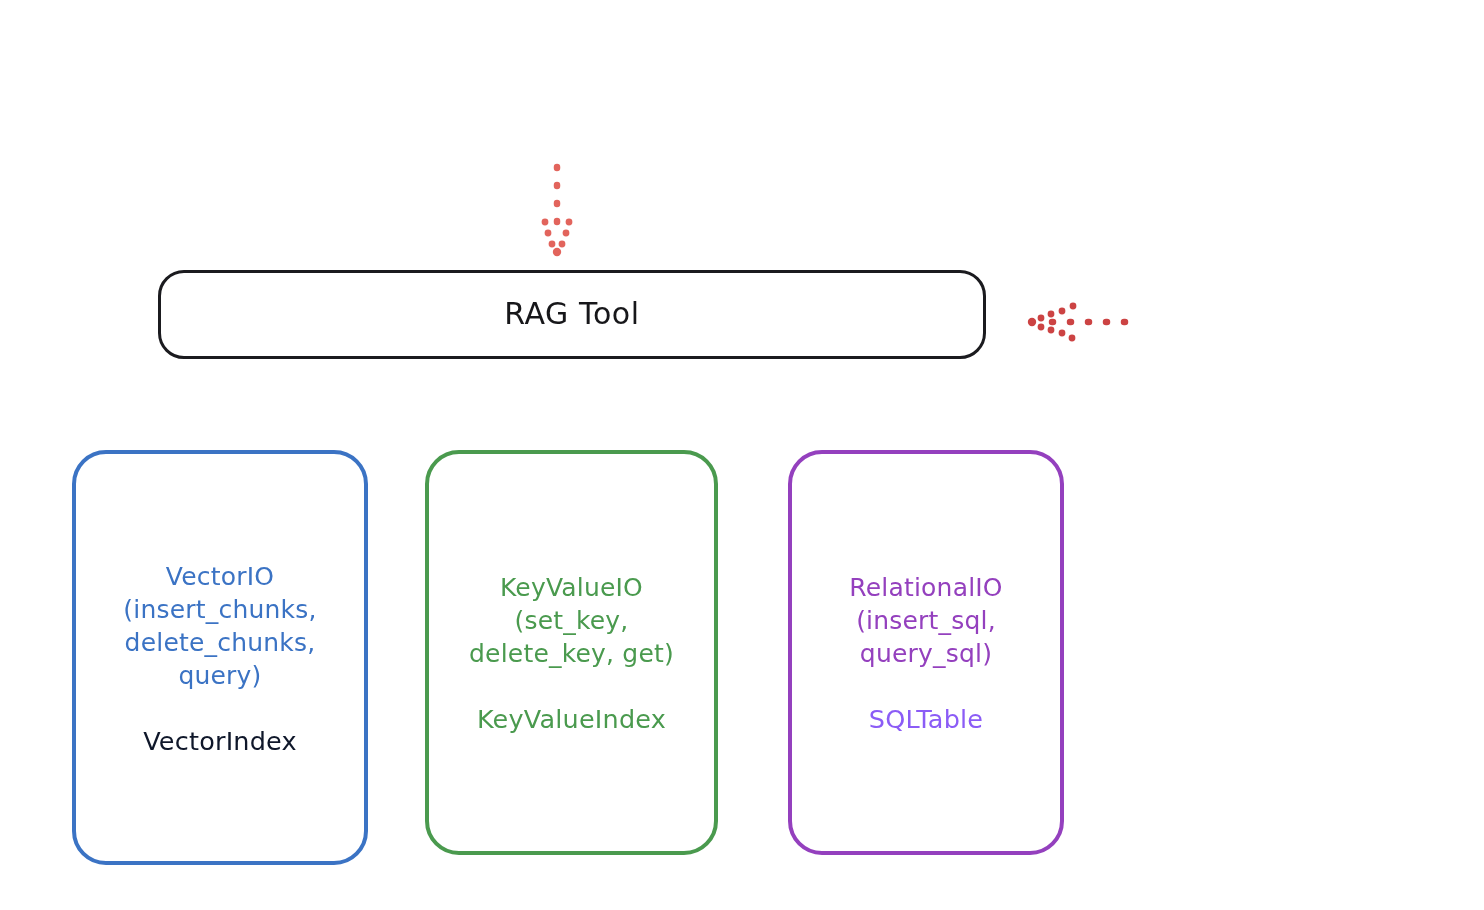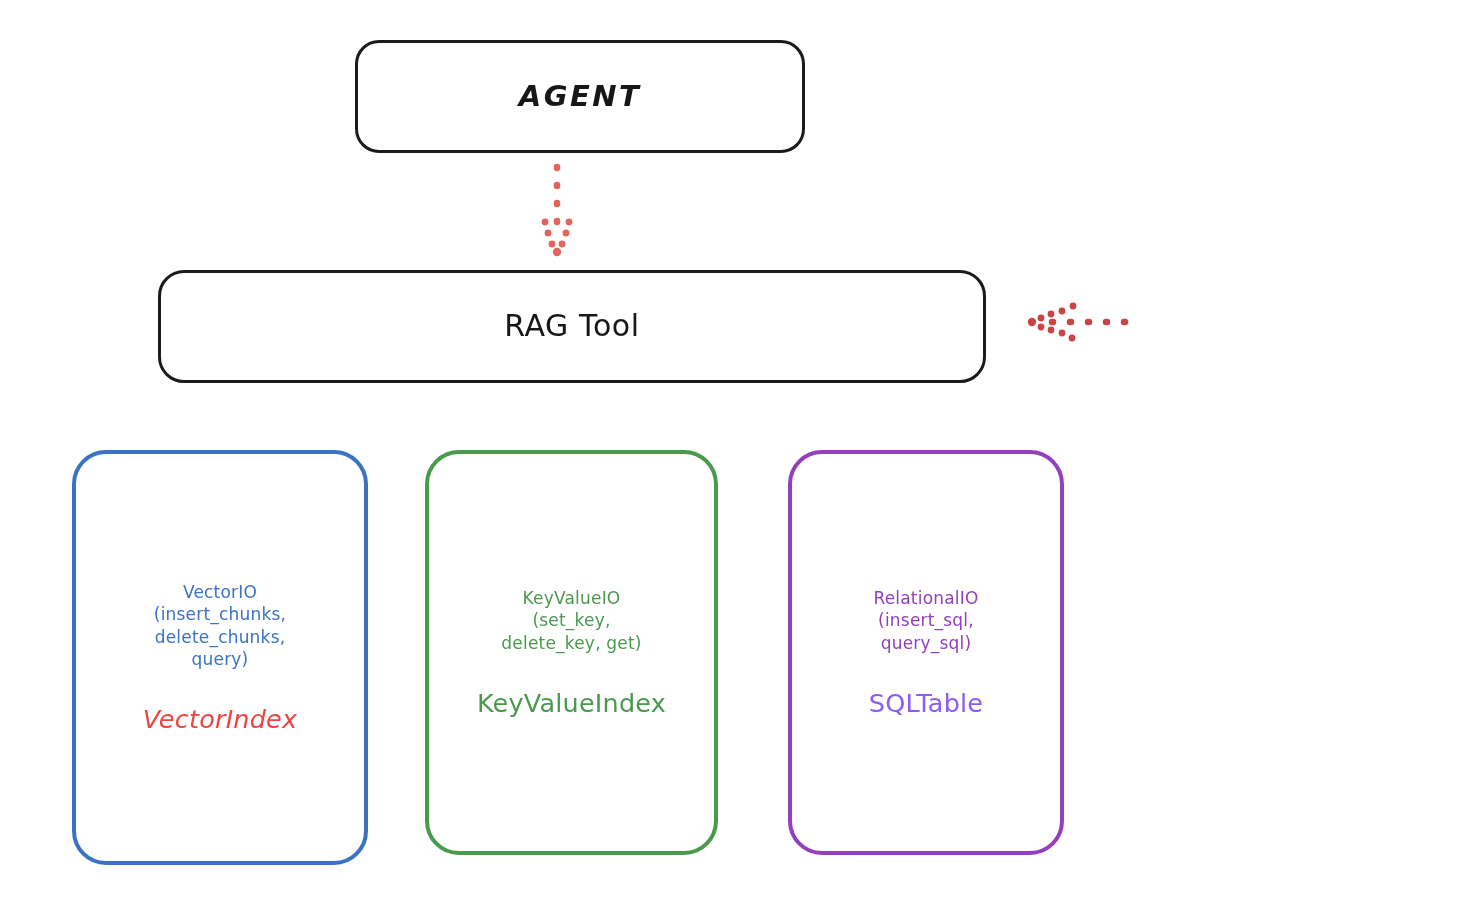--- a/index.html
+++ b/index.html
@@ -40,21 +40,21 @@
     top: 40px;
     width: 450px;
     height: 113px;
     border: 3.5px solid #1b1b1f;
     border-radius: 24px;
   }
   .node-ragtool {
     left: 158px;
     top: 270px;
     width: 828px;
-    height: 113px;
+    height: 89px;
     border: 3.5px solid #1b1b1f;
     border-radius: 26px;
   }
 
   .title-black {
     font-family: "DejaVu Sans", sans-serif;
     font-size: 29px;
     font-style: italic;
     font-weight: 600;
     letter-spacing: 2.5px;
@@ -89,21 +89,21 @@
   }
   .node-relationalio {
     left: 788px;
     top: 450px;
     width: 276px;
     height: 405px;
   }
 
   .leaf-text {
     font-family: "DejaVu Sans", sans-serif;
-    font-size: 17px;
+    font-size: 25px;
     font-weight: 500;
     line-height: 1.32;
     letter-spacing: 0.2px;
     white-space: pre-line;
   }
   .leaf-gap {
     height: 34px;
   }
   .leaf-index {
     font-family: "DejaVu Sans", sans-serif;
@@ -163,35 +163,32 @@
       <circle cx="1051" cy="314" r="3.4" fill="#cc4343"></circle>
       <circle cx="1051" cy="330" r="3.4" fill="#cc4343"></circle>
       <circle cx="1041" cy="318" r="3.4" fill="#cc4343"></circle>
       <circle cx="1041" cy="327" r="3.4" fill="#cc4343"></circle>
       <circle cx="1032" cy="322" r="4.2" fill="#cc4343"></circle>
       <circle cx="1073" cy="306" r="3.4" fill="#cc4343"></circle>
       <circle cx="1072" cy="338" r="3.4" fill="#cc4343"></circle>
     </g>
   </svg>
 
-  <div class="node node-agent">
-    <span class="title-black">AGENT</span>
-  </div>
 
   <div class="node node-ragtool">
     <span class="title-black plain">RAG Tool</span>
   </div>
 
   <div class="node node-leaf node-vectorio" style="border-color:#3b73c4;">
     <span class="leaf-text" style="color:#3b73c4;">VectorIO
 (insert_chunks,
 delete_chunks,
 query)</span>
     <span class="leaf-gap"></span>
-    <span class="leaf-index" style="color:#ef4444;font-style:italic;">VectorIndex</span>
+    <span class="leaf-index" style="color:#0f172a;">VectorIndex</span>
   </div>
 
   <div class="node node-leaf node-keyvalueio" style="border-color:#4a9a4e;">
     <span class="leaf-text" style="color:#4a9a4e;">KeyValueIO
 (set_key,
 delete_key, get)</span>
     <span class="leaf-gap"></span>
     <span class="leaf-index" style="color:#4a9a4e;text-align:center;">KeyValueIndex</span>
   </div>
 

